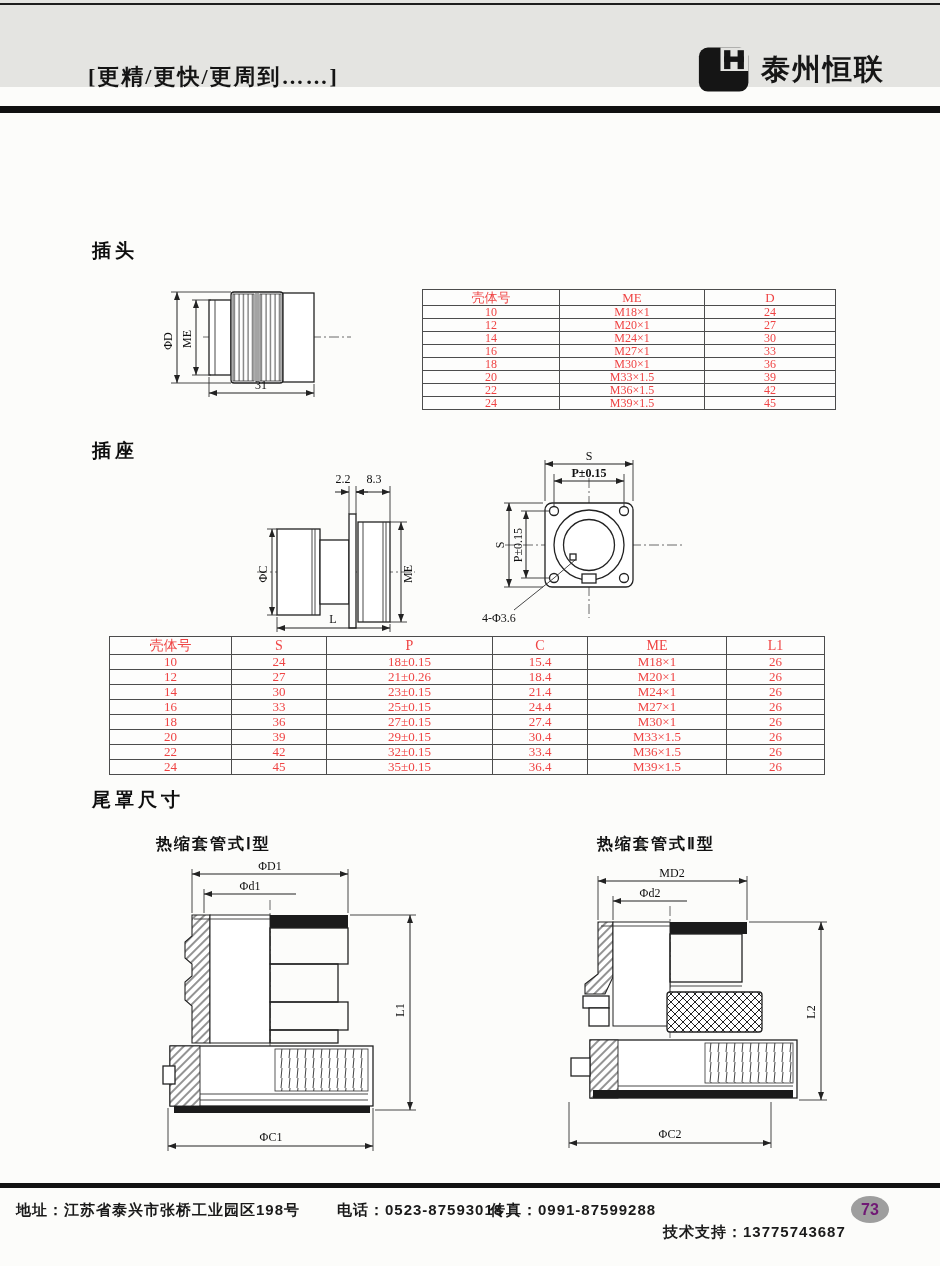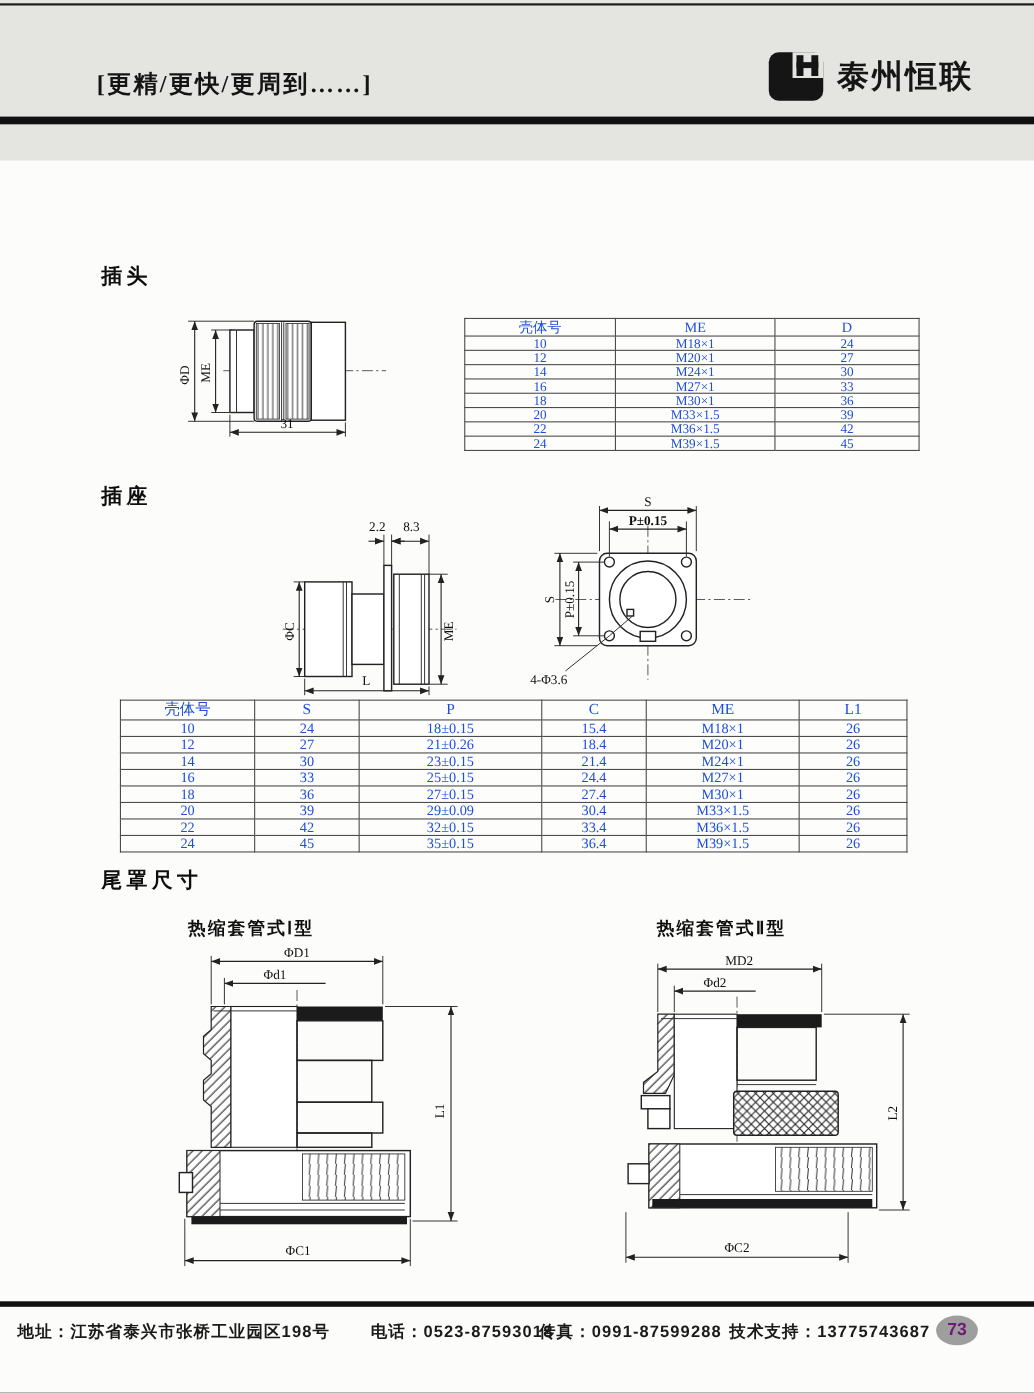--- a/index.html
+++ b/index.html
@@ -1,42 +1,42 @@
 <!DOCTYPE html>
 <html><head>
 <meta charset="utf-8">
 <style>
   html,body { margin:0; padding:0; background:#888; }
   .page { position:relative; width:940px; height:1266px; background:#fcfcfa; overflow:hidden;
           font-family:"Liberation Serif", serif; color:#111; }
 
   
-  .header { position:absolute; top:0; left:0; width:100%; height:146px; background:#e4e4e1; }
+  .header { position:absolute; top:0; left:0; width:100%; height:87px; background:#e4e4e1; }
   .topline { position:absolute; top:3px; left:0; width:100%; height:2px; background:#1d1d1d; }
   .thickrule { position:absolute; top:106px; left:0; width:100%; height:7px; background:#101010; }
   .slogan { position:absolute; left:88px; top:62px; font-weight:bold; font-size:22px;
             letter-spacing:2px; color:#141414; }
   .brand { position:absolute; left:686px; top:46px; display:flex; align-items:center; gap:9px;padding-left:12px; }
   .company { font-family:"Liberation Sans", sans-serif; font-weight:bold; font-size:29px;
              letter-spacing:2px; color:#161616; }
 
   
   .sec { position:absolute; margin:0; font-family:"Liberation Sans", sans-serif;
          font-weight:bold; font-size:19px; letter-spacing:4px; color:#0e0e0e; }
   #t-plug   { left:92px; top:238px; }
   #t-socket { left:92px; top:438px; }
   #t-tail   { left:92px; top:787px; }
   .subtitle { position:absolute; margin:0; font-family:"Liberation Sans", sans-serif;
               font-weight:bold; font-size:16px; letter-spacing:2px; color:#101010; }
-  #st1 { left:171px; top:834px; }
+  #st1 { left:156px; top:834px; }
   #st2 { left:597px; top:834px; }
 
   
   table.spec { position:absolute; border-collapse:collapse; table-layout:fixed;
-               background:#fdfdfc; font-family:"Liberation Serif", serif; color:#1d4ed8; }
+               background:#fdfdfc; font-family:"Liberation Serif", serif; color:#ef4444; }
   table.spec th, table.spec td { border:1px solid #4c4c4c; text-align:center; padding:0;
                font-weight:normal; overflow:hidden; white-space:nowrap; }
   #table1 { left:422px; top:289px; width:413px; font-size:12px; }
   #table1 th { height:15px; line-height:15px; font-size:13px; }
   #table1 td { height:12px; line-height:12px; }
   #table2 { left:109px; top:636px; width:715px; font-size:13px; }
   #table2 th { height:17px; line-height:17px; font-size:14px; }
   #table2 td { height:14px; line-height:14px; }
 
   
@@ -54,21 +54,21 @@
   .cl   { stroke:#444; stroke-width:0.8; fill:none; stroke-dasharray:10 3 2 3; }
   .dd   { stroke:#222; stroke-width:1; fill:none; marker-start:url(#ar); marker-end:url(#ar); }
   .ds   { stroke:#222; stroke-width:1; fill:none; marker-start:url(#ar); }
   .de   { stroke:#222; stroke-width:1; fill:none; marker-end:url(#ar); }
   text.dimt { font-family:"Liberation Serif", serif; font-size:12px; fill:#101010; }
 
   
   .footrule { position:absolute; top:1183px; left:0; width:100%; height:5px; background:#121212; }
   .fitem { position:absolute; top:1201px; font-family:"Liberation Sans", sans-serif;
            font-weight:bold; font-size:15px; color:#1a1a1a; letter-spacing:1px; }
-  #f-addr { left:16px; } #f-tel { left:313px;padding-left:24px; } #f-fax { left:490px; } #f-sup { left:663px; }
+  #f-addr { left:16px; } #f-tel { left:313px;padding-left:24px; } #f-fax { left:490px; } #f-sup { left:663px;margin-top:22px; }
   .badge { position:absolute; left:851px; top:1196px; width:38px; height:27px; border-radius:50%;
            background:#9e9e9e; color:#701a75; font-family:"Liberation Sans", sans-serif;
            font-weight:bold; font-size:16px; text-align:center; line-height:27px; }
 </style>
 </head>
 <body>
 
 <div class="page">
 
   <svg width="0" height="0" style="position:absolute" aria-hidden="true">
@@ -316,21 +316,21 @@
         <td>18</td>
         <td>36</td>
         <td>27±0.15</td>
         <td>27.4</td>
         <td>M30×1</td>
         <td>26</td>
       </tr>
         <tr>
         <td>20</td>
         <td>39</td>
-        <td>29±0.09</td>
+        <td>29±0.15</td>
         <td>30.4</td>
         <td>M33×1.5</td>
         <td>26</td>
       </tr>
         <tr>
         <td>22</td>
         <td>42</td>
         <td>32±0.15</td>
         <td>33.4</td>
         <td>M36×1.5</td>

